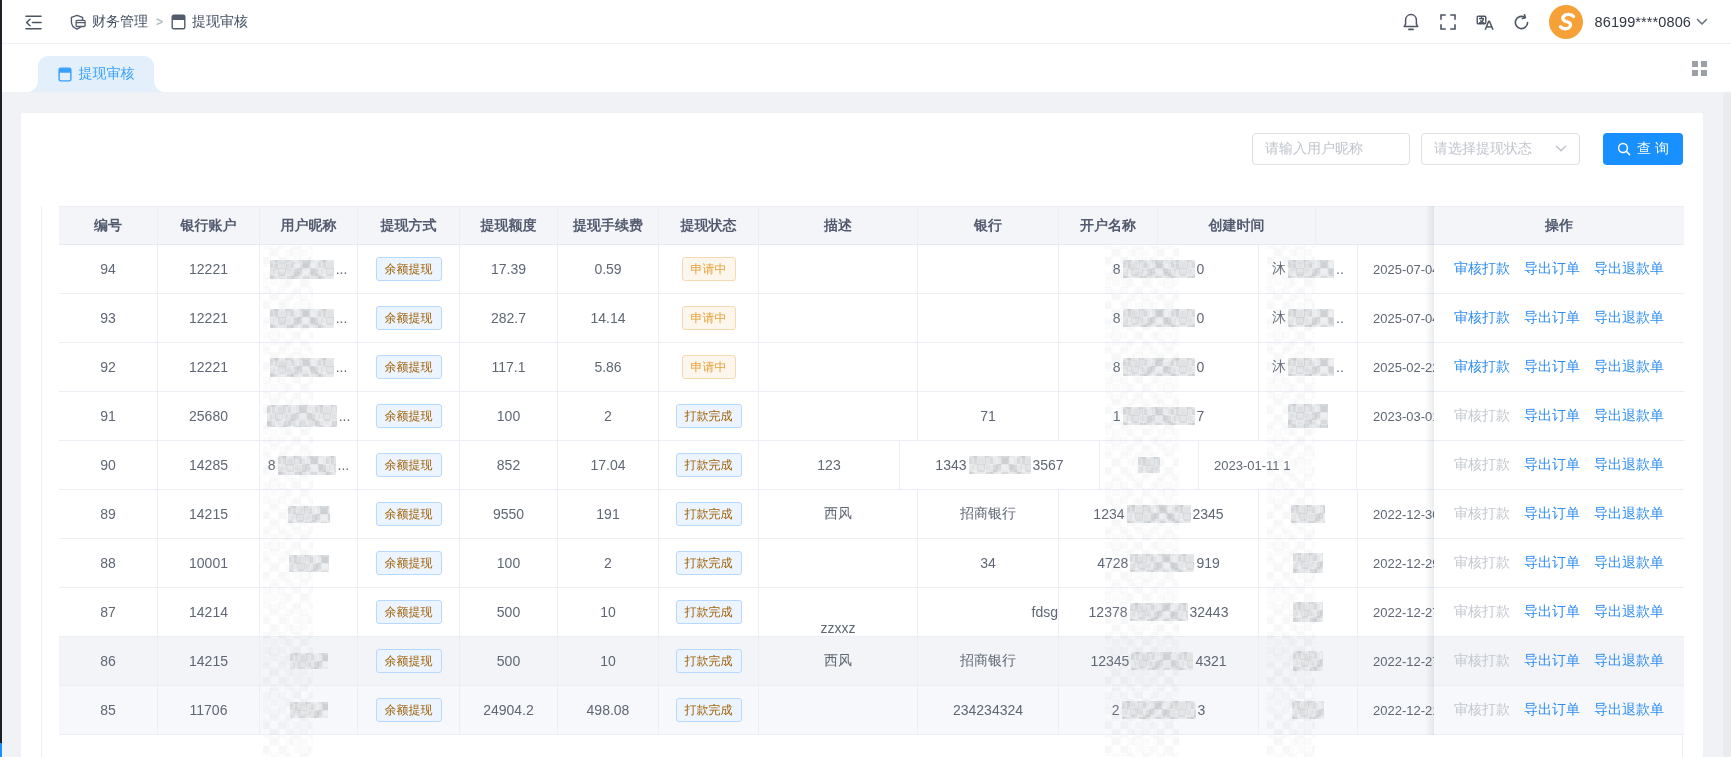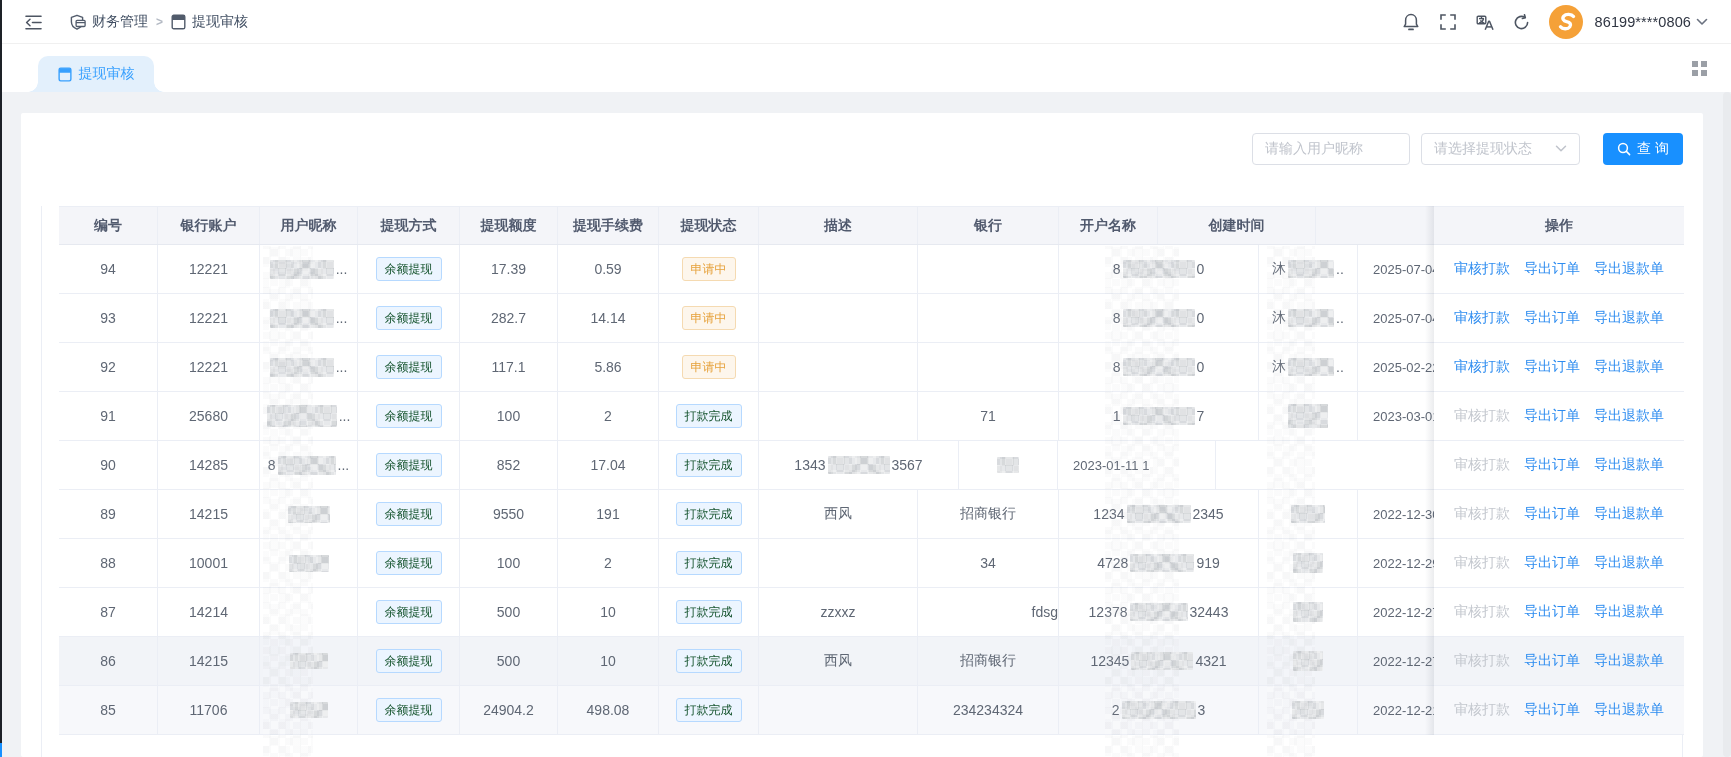--- a/index.html
+++ b/index.html
@@ -65,21 +65,21 @@
       background:linear-gradient(to left, rgba(60,70,90,0.10), rgba(60,70,90,0)); }
   .fcell { width:250px; height:49px; background:#fff; border-bottom:1px solid #ebeef5;
       display:flex; align-items:center; justify-content:center; gap:14px; }
   .fcell.hd { height:39px; background:#f4f5f9; border-top:1px solid #ebeef5; border-bottom:1px solid #e6e9f0;
       font-weight:bold; color:#515a6e; font-size:14px; }
   .act-link { font-size:14px; color:#2d8cf0; cursor:pointer; white-space:nowrap; }
   .act-link.disabled { color:#c3c7ce; cursor:not-allowed; }
 
   
   .tag { display:inline-flex; align-items:center; height:24px; padding:0 8px; font-size:12px; border-radius:3px; border:1px solid; white-space:nowrap; }
-  .tag.blue { color:#14532d; background:#ecf5ff; border-color:#b6d9ff; }
+  .tag.blue { color:#a16207; background:#ecf5ff; border-color:#b6d9ff; }
   .tag.warn { color:#e6a23c; background:#fdf6ec; border-color:#f5dab1; }
 
   
   .mask { display:inline-block; vertical-align:middle; border-radius:1px;
       background-color:#e1e3e6;
       background-image:repeating-conic-gradient(rgba(255,255,255,0.38) 0% 25%, rgba(255,255,255,0) 0% 50%),
                        repeating-conic-gradient(rgba(110,115,122,0.10) 0% 25%, rgba(255,255,255,0) 0% 50%),
                        repeating-conic-gradient(rgba(120,124,130,0.08) 0% 25%, rgba(255,255,255,0.06) 0% 50%);
       background-size:16px 16px, 24px 24px, 12px 12px; background-position:0 0, 5px 9px, 3px 2px; }
   .strip { position:absolute; pointer-events:none;
@@ -440,20 +440,23 @@
             </div>
             <div class="tcell" style="width: 98px;">
               <span>852</span>
             </div>
             <div class="tcell" style="width: 101px;">
               <span>17.04</span>
             </div>
             <div class="tcell" style="width: 100px;">
               <span class="tag blue">打款完成</span>
             </div>
+            <div class="tcell" style="width: 141px;">
+              <span>123</span>
+            </div>
             <div class="tcell" style="width: 200px;">
               <div class="cellbit">
                 <span>1343</span>
                 <div class="mask" style="width: 62px; height: 18px;"></div>
                 <span>3567</span>
               </div>
             </div>
             <div class="tcell" style="width: 99px;">
               <div class="cellbit">
                 <div class="mask" style="width: 22px; height: 16px;"></div>
@@ -566,21 +569,21 @@
             </div>
             <div class="tcell" style="width: 98px;">
               <span>500</span>
             </div>
             <div class="tcell" style="width: 101px;">
               <span>10</span>
             </div>
             <div class="tcell" style="width: 100px;">
               <span class="tag blue">打款完成</span>
             </div>
-            <div class="tcell" style="width: 159px;">
+            <div class="tcell" style="width: 159px; align-items: flex-end;">
               <span>zzxxz</span>
             </div>
             <div class="tcell" style="width: 141px; justify-content: flex-end;">
               <span>fdsg</span>
             </div>
             <div class="tcell" style="width: 200px;">
               <div class="cellbit">
                 <span>12378</span>
                 <div class="mask" style="width: 58px; height: 18px;"></div>
                 <span>32443</span>

